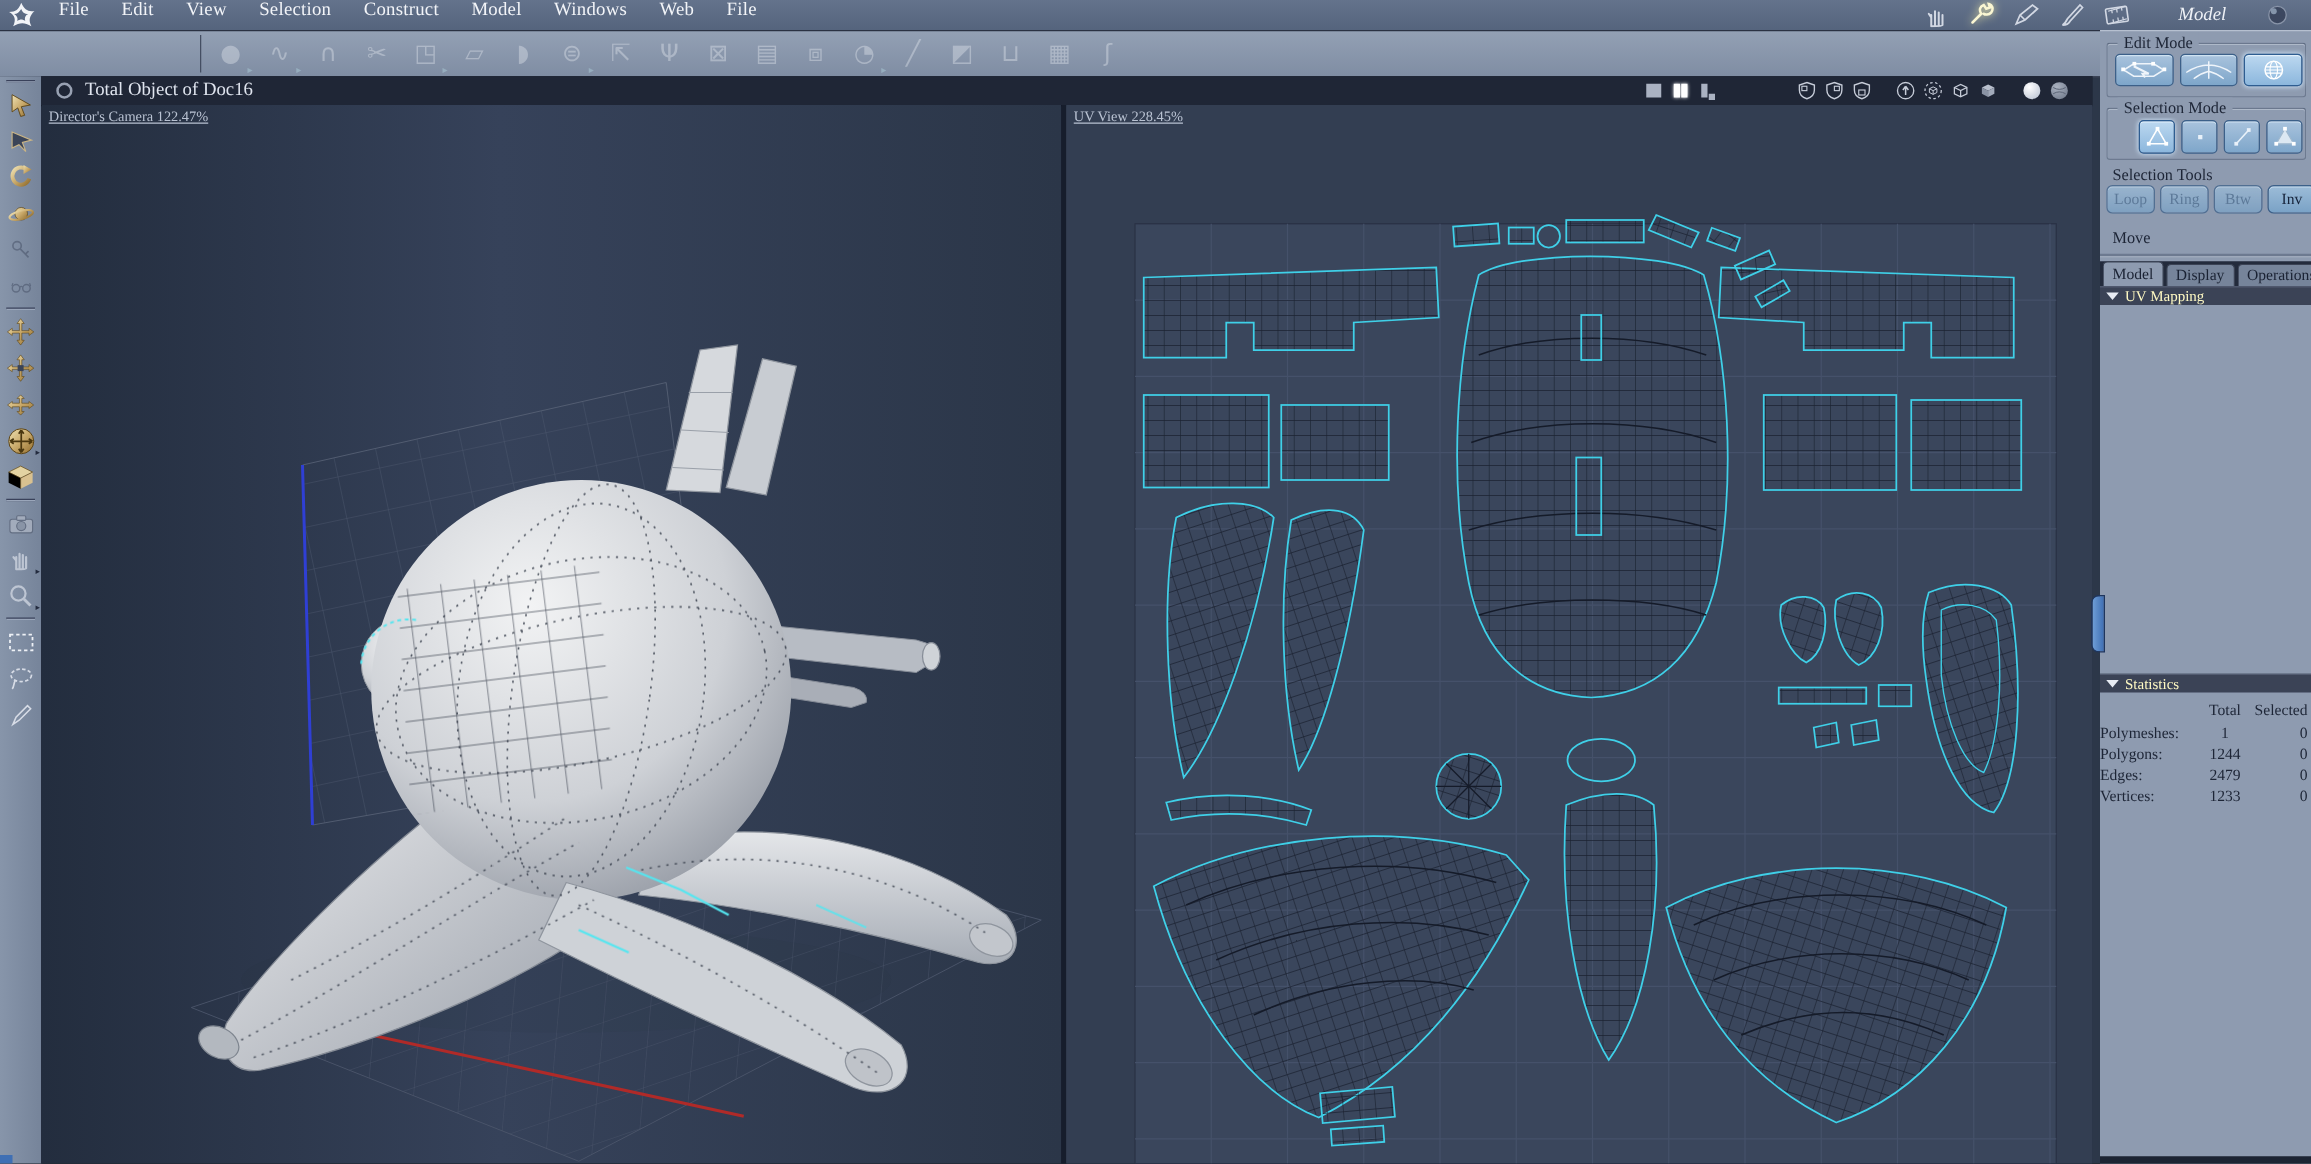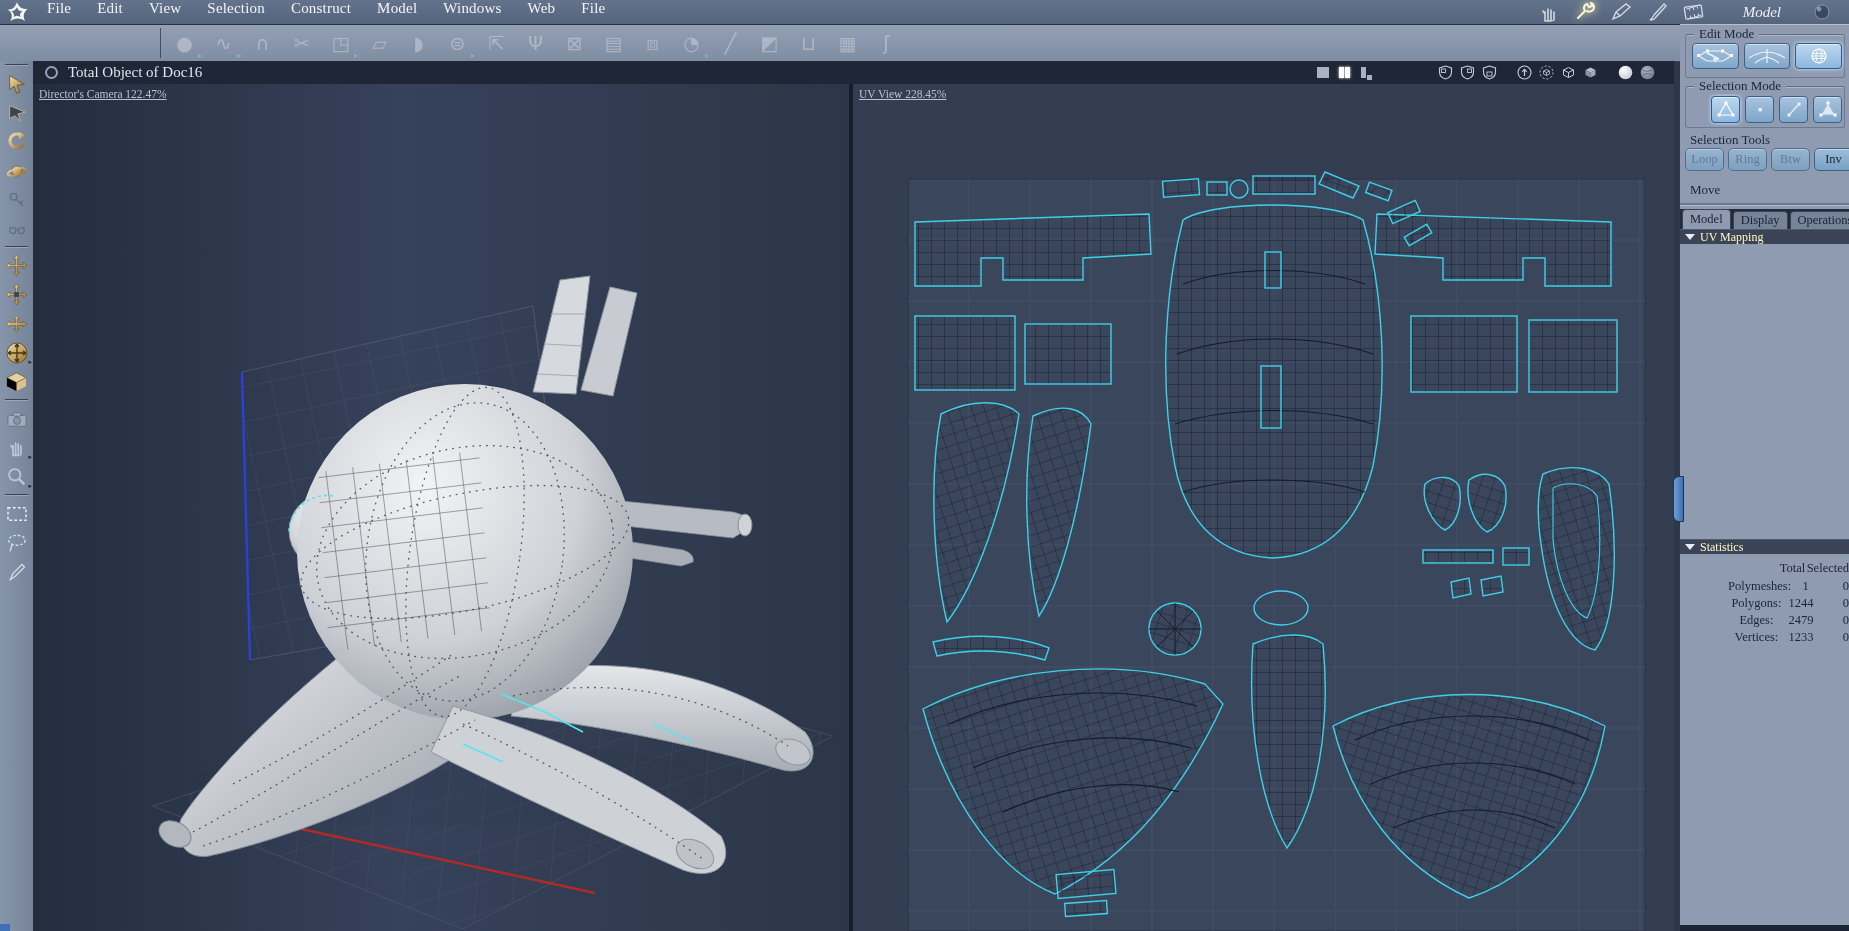--- a/index.html
+++ b/index.html
@@ -74,21 +74,21 @@
   .tab{height:17px;margin-right:2px;padding:0 7px;font-size:12.5px;display:flex;align-items:center;
      border-radius:4px 4px 0 0;background:#76849a;color:#1a2233;border:1px solid #3a4254;border-bottom:none;white-space:nowrap;}
   .tab.active{background:#8e9bb0;height:19px;}
   .dark-header{position:absolute;left:0;width:196px;height:15px;background:#3b4356;
      color:#fef9c3;font-size:12px;display:flex;align-items:center;gap:5px;padding-left:5px;box-sizing:border-box;
      border-top:1px solid #525b70;}
   .tri{width:0;height:0;border-left:5px solid transparent;border-right:5px solid transparent;border-top:6px solid #e8ecf4;}
   
   #stats-table{position:absolute;left:0;top:536px;width:169px;font-size:12.5px;color:#1d2536;}
   .st-row{display:flex;height:17px;align-items:center;}
-  .st-label{width:78px;text-align:center;padding-left:48px;}
+  .st-label{width:78px;text-align:left;}
   .st-total{width:44px;text-align:center;}
   .st-sel{width:44px;text-align:right;}
   .st-head{margin-bottom:1px;}
   #rp-bottom{position:absolute;left:0;bottom:0;width:169px;height:6px;background:#1c2433;}
   #collapse-handle{position:absolute;left:-7px;top:452px;width:9px;height:44px;background:linear-gradient(90deg,#6f9ed6,#3f6fb4);
      border:1px solid #1e3least;border:1px solid #1e355e;border-radius:6px 0 0 6px;}
 </style>
 </head>
 <body>
 

